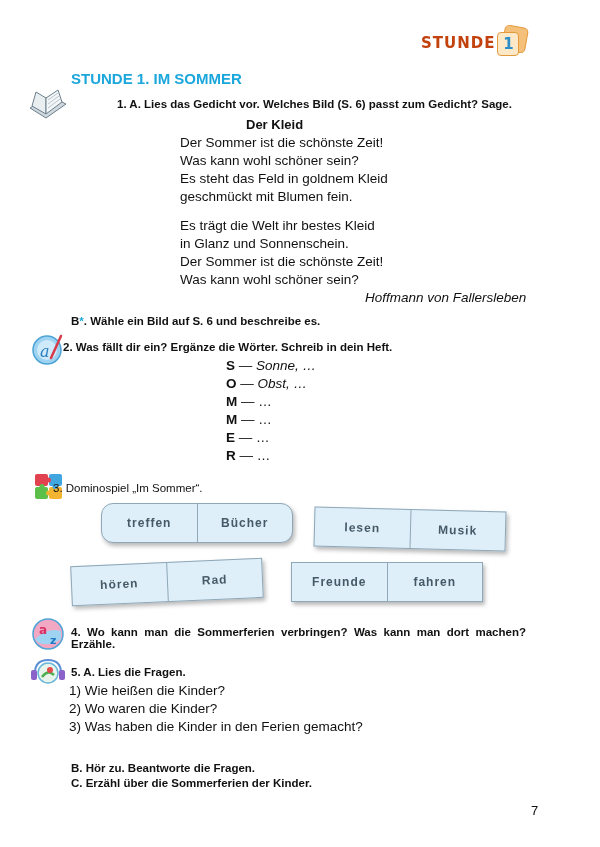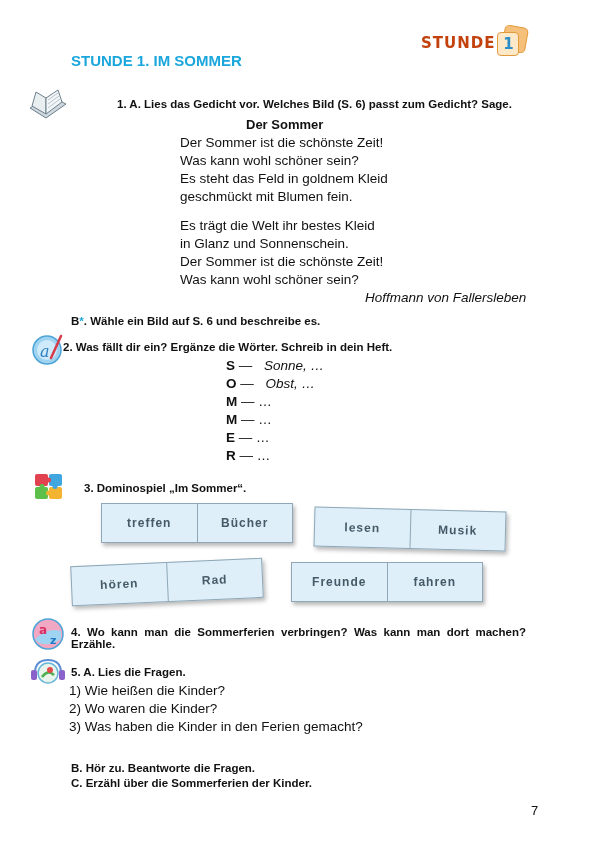--- a/index.html
+++ b/index.html
@@ -3,28 +3,28 @@
 <meta charset="utf-8">
 <style>
   html, body { margin:0; padding:0; background:#fff; }
   body { width:600px; height:847px; position:relative; overflow:hidden; font-family:"Liberation Sans", sans-serif; color:#111; }
   .abs { position:absolute; }
   .badge { left:421px; top:30px; display:flex; align-items:center; }
   .badge-text { font-family:"DejaVu Sans", sans-serif; font-weight:bold; font-size:15px; color:#c2410c; letter-spacing:1px; }
   .badge-num { position:relative; width:26px; height:26px; margin-left:2px; }
   .badge-num .back { position:absolute; left:6px; top:-4px; width:22px; height:24px; border-radius:5px; background:#f5c07a; border:1px solid #e29a3c; transform:rotate(10deg); }
   .badge-num .front { position:absolute; left:0; top:2px; width:20px; height:22px; border-radius:4px; background:#fde8c8; border:1px solid #e29a3c; color:#2b8ec9; font-weight:bold; font-size:15px; text-align:center; line-height:22px; font-family:"DejaVu Sans", sans-serif; }
-  .title { left:71px; top:52px; font-size:15px; font-weight:bold; color:#1ba7dc; }
+  .title { left:71px; top:70px; font-size:15px; font-weight:bold; color:#1ba7dc; }
   .task { font-size:11.5px; font-weight:bold; }
   .poem-title { left:246px; top:117px; font-size:13px; font-weight:bold; }
   .poem { left:180px; font-size:13.5px; line-height:18px; }
   .author { left:365px; top:290px; font-size:13.5px; font-style:italic; }
   .acrostic { left:226px; top:357px; font-size:13.5px; line-height:18px; }
   .acrostic b { font-weight:bold; }
-  .acrostic i { font-style:italic;margin-left:8px; }
+  .acrostic i { font-style:italic; }
   .domino { position:absolute; display:flex; height:38px; background:#deeffa; border:1px solid #8fa7b6; box-shadow:2px 3px 4px rgba(0,0,0,0.28); }
   .domino span { flex:1; display:flex; align-items:center; justify-content:center; font-size:12px; font-weight:bold; color:#455a66; letter-spacing:1px; }
   .domino span + span { border-left:1px solid #8fa7b6; }
   .questions { left:69px; top:682px; font-size:13.5px; line-height:18px; }
   .pagenum { left:531px; top:803px; font-size:13px; }
   .icon { position:absolute; }
   .star { color:#1ba7dc; }
 </style>
 </head>
 <body>
@@ -40,21 +40,21 @@
 <div class="abs title">STUNDE 1. IM SOMMER</div>
 
 <svg class="icon" style="left:28px;top:88px;" width="40" height="34" viewBox="0 0 40 34">
   <path d="M2 20 L18 30 L38 16 L22 8 Z" fill="#cfd8de" stroke="#6d7f8b" stroke-width="1"></path>
   <path d="M4 18 L18 26 L18 10 L8 4 Z" fill="#e9eef1" stroke="#6d7f8b" stroke-width="1"></path>
   <path d="M18 26 L34 14 L30 2 L18 10 Z" fill="#f3f6f8" stroke="#6d7f8b" stroke-width="1"></path>
   <path d="M20 12 L30 5 M20 16 L31 8 M20 20 L32 11" stroke="#a9b7c0" stroke-width="0.8"></path>
 </svg>
 <div class="abs task" style="left:71px;top:98px;margin-left:46px;">1. A. Lies das Gedicht vor. Welches Bild (S. 6) passt zum Gedicht? Sage.</div>
 
-<div class="abs poem-title">Der Sommer</div>
+<div class="abs poem-title">Der Kleid</div>
 <div class="abs poem" style="top:134px;">
   <div>Der Sommer ist die schönste Zeit!</div>
   <div>Was kann wohl schöner sein?</div>
   <div>Es steht das Feld in goldnem Kleid</div>
   <div>geschmückt mit Blumen fein.</div>
 </div>
 <div class="abs poem" style="top:217px;">
   <div>Es trägt die Welt ihr bestes Kleid</div>
   <div>in Glanz und Sonnenschein.</div>
   <div>Der Sommer ist die schönste Zeit!</div>
@@ -86,23 +86,23 @@
 <svg class="icon" style="left:33px;top:472px;" width="32" height="30" viewBox="0 0 32 30">
   <rect x="2" y="2" width="13" height="12" rx="2" fill="#e2424f"></rect>
   <rect x="16" y="2" width="13" height="12" rx="2" fill="#3fa6e0"></rect>
   <rect x="2" y="15" width="13" height="12" rx="2" fill="#5cbf4a"></rect>
   <rect x="16" y="15" width="13" height="12" rx="2" fill="#f3b531"></rect>
   <circle cx="15.5" cy="8" r="2.5" fill="#e2424f"></circle>
   <circle cx="9" cy="14.5" r="2.5" fill="#5cbf4a"></circle>
   <circle cx="22" cy="14.5" r="2.5" fill="#3fa6e0"></circle>
   <circle cx="15.5" cy="21" r="2.5" fill="#f3b531"></circle>
 </svg>
-<div class="abs task" style="left:84px;top:482px;font-weight:bold;">3. Dominospiel „Im Sommer“.</div>
+<div class="abs task" style="left:53px;top:482px;font-weight:normal;">3. Dominospiel „Im Sommer“.</div>
 
-<div class="domino" style="left:101px;top:503px;width:190px;">
+<div class="domino" style="left:101px;top:503px;width:190px;border-radius:12px;">
   <span>treffen</span>
   <span>Bücher</span>
 </div>
 <div class="domino" style="left:314px;top:509px;width:190px;transform:rotate(1.5deg);">
   <span>lesen</span>
   <span>Musik</span>
 </div>
 <div class="domino" style="left:71px;top:562px;width:190px;transform:rotate(-2.5deg);">
   <span>hören</span>
   <span>Rad</span>

